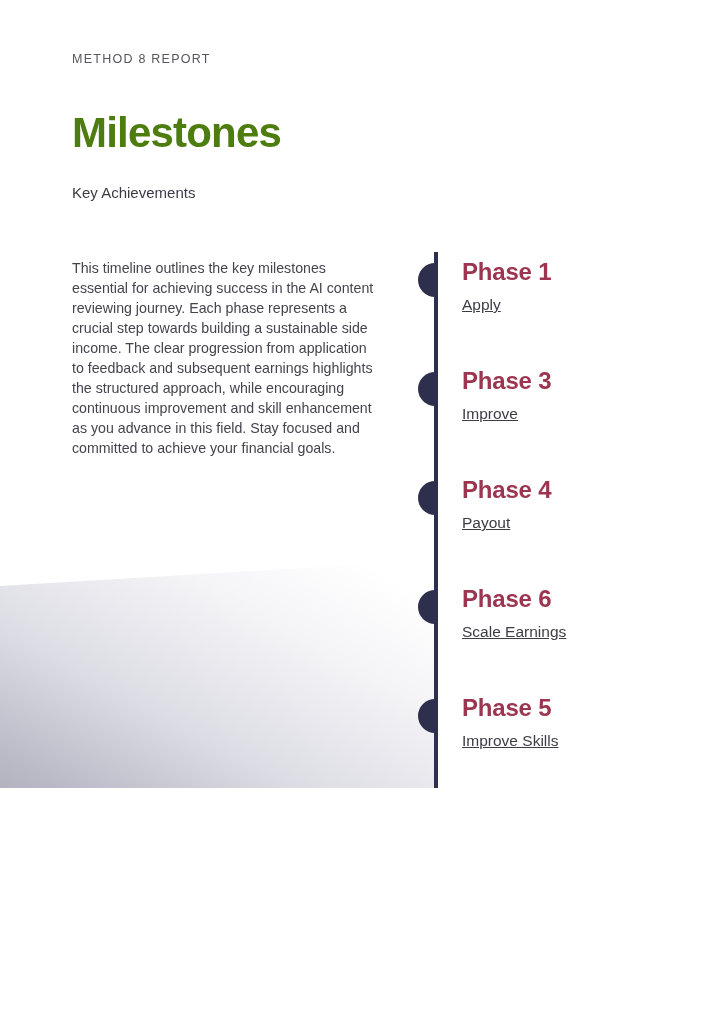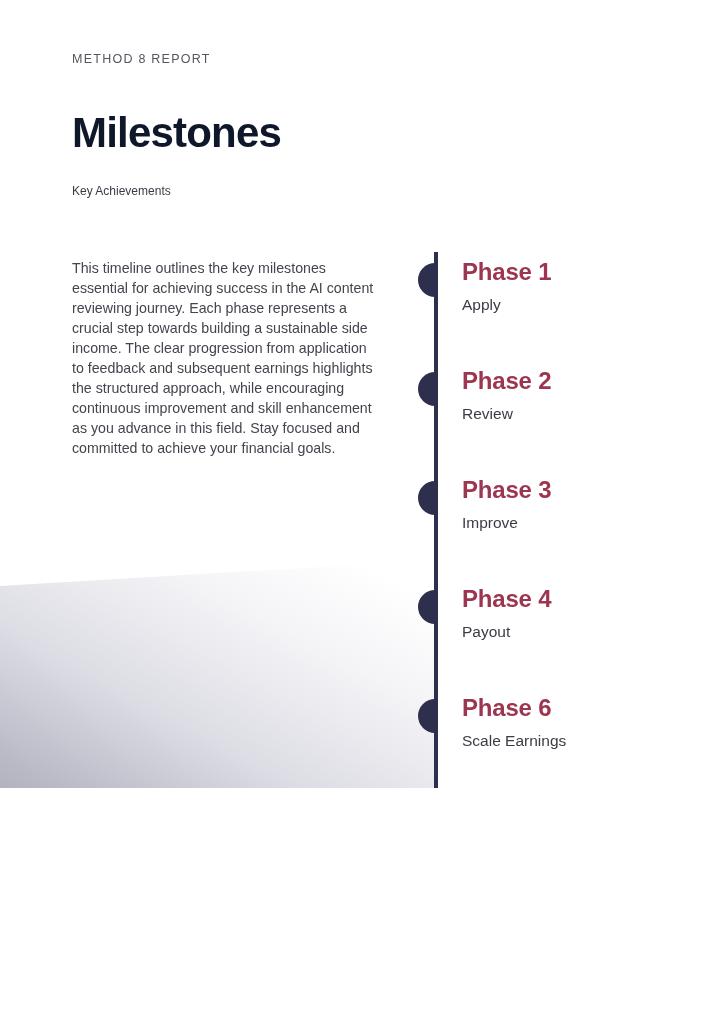--- a/index.html
+++ b/index.html
@@ -44,27 +44,27 @@
     letter-spacing: 1.25px;
     color: #55555f;
     font-weight: 400;
     margin: 0;
     white-space: nowrap;
   }
   .title {
     font-size: 42px;
     line-height: 1;
     font-weight: 700;
-    color: #0f172a;
+    color: #4d7c0f;
     letter-spacing: -0.8px;
     margin: 46px 0 0 0;
     white-space: nowrap;
   }
   .subtitle {
-    font-size: 12px;
+    font-size: 15px;
     font-weight: 400;
     color: #3b3b46;
     margin: 30px 0 0 0;
     white-space: nowrap;
   }
 
   
   .body-copy {
     position: absolute;
     left: 72px;
@@ -123,20 +123,21 @@
   }
   .phase-label {
     position: absolute;
     left: 28px;
     top: 44px;
     font-size: 15.5px;
     font-weight: 400;
     color: #3c3c46;
     white-space: nowrap;
     margin: 0;
+    text-decoration: underline;
   }
 </style>
 </head>
 <body>
 
 <div class="page">
 
   <svg class="deco-wedge" viewBox="0 0 440 345" preserveAspectRatio="none" aria-hidden="true">
     <defs>
       <linearGradient id="wedgeGrad" x1="0.82" y1="0" x2="0.12" y2="1">
@@ -160,25 +161,20 @@
 
   <section class="timeline">
     <div class="timeline-rail"></div>
 
     <div class="phase">
       <span class="phase-marker"></span>
       <h2 class="phase-title">Phase 1</h2>
       <p class="phase-label">Apply</p>
     </div>
 
-    <div class="phase">
-      <span class="phase-marker"></span>
-      <h2 class="phase-title">Phase 2</h2>
-      <p class="phase-label">Review</p>
-    </div>
 
     <div class="phase">
       <span class="phase-marker"></span>
       <h2 class="phase-title">Phase 3</h2>
       <p class="phase-label">Improve</p>
     </div>
 
     <div class="phase">
       <span class="phase-marker"></span>
       <h2 class="phase-title">Phase 4</h2>

